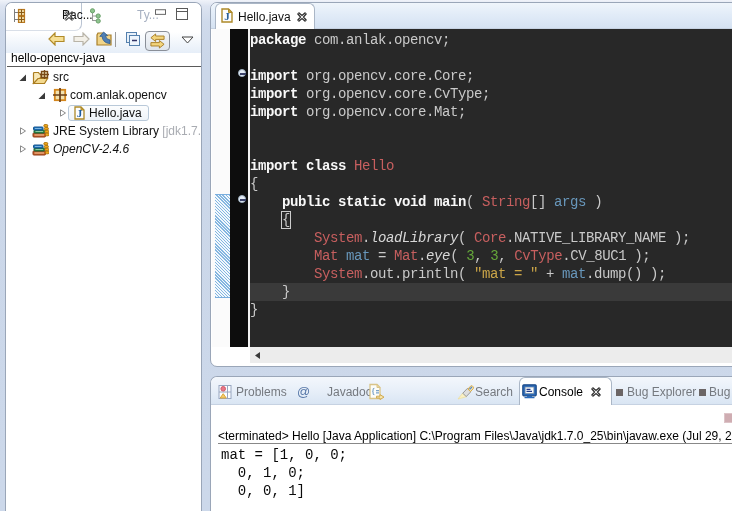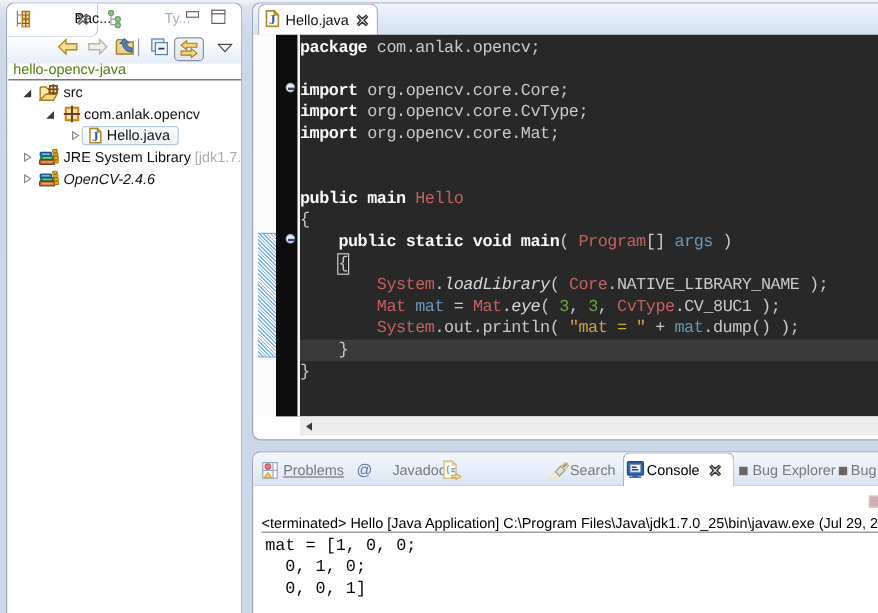--- a/index.html
+++ b/index.html
@@ -116,21 +116,21 @@
   </svg>
   <div class="abs" style="left:139px; top:28px; width:25px; height:20px; background:linear-gradient(#f4f6f9,#dfe5ec); border:1px solid #8a8f98; border-radius:4px;"></div>
   <svg class="abs" style="left:143px; top:30px;" width="17" height="16" viewBox="0 0 18 17">
     <path d="M7 1 L2 5 L7 9 L7 6.8 L16 6.8 L16 3.2 L7 3.2 Z" fill="#f3d57c" stroke="#a87e28"></path>
     <path d="M11 8 L16 12 L11 16 L11 13.8 L2 13.8 L2 10.2 L11 10.2 Z" fill="#f3d57c" stroke="#a87e28"></path>
   </svg>
   <svg class="abs" style="left:175px; top:33px;" width="13" height="8" viewBox="0 0 13 8">
     <path d="M1 1 L12 1 L6.5 7 Z" fill="#fff" stroke="#444" stroke-width="1"></path>
   </svg>
 
-  <div class="abs" style="left:5px; top:48px; font-size:12px; color:#4d7c0f;">hello-opencv-java</div>
+  <div class="abs" style="left:5px; top:48px; font-size:12px; color:#000000;">hello-opencv-java</div>
   <div class="abs" style="left:1px; top:63px; width:194px; height:1px; background:#5a5a5a;"></div>
 
   <div class="trow" style="top:65px;">
     <svg class="abs" style="left:13px; top:6px;" width="8" height="8" viewBox="0 0 8 8">
         <path d="M7 0.5 L7 7 L0.5 7 Z" fill="#3a3a3a"></path>
       </svg>
     <svg class="abs" style="left:26px; top:2px;" width="17" height="15" viewBox="0 0 17 15">
       <path d="M1.5 13.5 V3.5 Q1.5 2.5 2.5 2.5 H6.5 L7.5 4 H9 V7 L5.5 11 Z" fill="#f8e8b8" stroke="#ab7d20" stroke-width="1.2"></path>
       <path d="M1.5 13.5 L6 8.5 H15.5 L12.5 13.5 Z" fill="#f3d98e" stroke="#ab7d20" stroke-width="1.2"></path>
       <rect x="9.5" y="1.5" width="6" height="6" fill="#f5ecc2" stroke="#7a4a18" stroke-width="1.4"></rect>
@@ -224,23 +224,23 @@
   <div class="fold" style="left:27px; top:66px;"></div>
   <div class="fold" style="left:27px; top:192px;"></div>
 
   <pre class="code abs" style="left:39px; top:28px;"><span class="kw">package</span> com.anlak.opencv;
 
 <span class="kw">import</span> org.opencv.core.Core;
 <span class="kw">import</span> org.opencv.core.CvType;
 <span class="kw">import</span> org.opencv.core.Mat;
 
 
-<span class="kw">public main </span><span class="cls">Hello</span>
+<span class="kw">import class </span><span class="cls">Hello</span>
 {
-    <span class="kw">public static void main</span>( <span class="cls">Program</span>[] <span class="var">args</span> )
+    <span class="kw">public static void main</span>( <span class="cls">String</span>[] <span class="var">args</span> )
     <span class="bmatch">{</span>
         <span class="cls">System</span>.<span class="mth">loadLibrary</span>( <span class="cls">Core</span>.NATIVE_LIBRARY_NAME );
         <span class="cls">Mat</span> <span class="var">mat</span> = <span class="cls">Mat</span>.<span class="mth">eye</span>( <span class="num">3</span>, <span class="num">3</span>, <span class="cls">CvType</span>.CV_8UC1 );
         <span class="cls">System</span>.out.println( <span class="str">"mat = "</span> + <span class="var">mat</span>.dump() );
     }
 }</pre>
 
   <div id="escroll">
     <svg class="abs" style="left:4px; top:4px;" width="8" height="9" viewBox="0 0 8 9">
         <path d="M6 1 L1 4.5 L6 8 Z" fill="#3a3a3a"></path>
@@ -251,21 +251,21 @@
 <div id="bpanel" class="abs">
   <div id="btabbar"></div>
   <div id="ctab"></div>
 
   <svg class="abs" style="left:7px; top:7px;" width="14" height="16" viewBox="0 0 14 16">
     <rect x="1" y="1.5" width="12" height="13" fill="#fbfdff" stroke="#98a6c0"></rect>
     <path d="M1 8 H13 M9.5 1.5 V14.5" stroke="#98a6c0"></path>
     <circle cx="5.2" cy="4.8" r="2.3" fill="#e87888" stroke="#d05868"></circle>
     <path d="M5.2 9.7 L8.2 14 H2.2 Z" fill="#f2cc70" stroke="#dca838"></path>
   </svg>
-  <div class="btab" style="left:25px; top:8px;text-decoration:underline;">Problems</div>
+  <div class="btab" style="left:25px; top:8px;">Problems</div>
 
   <div class="btab" style="left:86px; top:7px; color:#5878a8; font-size:13px;">@</div>
   <div class="btab" style="left:116px; top:8px;">Javadoc</div>
 
   <svg class="abs" style="left:157px; top:6px;" width="17" height="18" viewBox="0 0 17 18">
     <path d="M2 1.5 H9 L12 4.5 V15.5 H2 Z" fill="#fdfdf8" stroke="#d9c488" stroke-width="1.3"></path>
     <path d="M9 1.5 V4.5 H12 Z" fill="#f0e0a8" stroke="#d9c488"></path>
     <path d="M6.4 5.2 Q5.1 5.2 5.1 6.4 V7.5 Q5.1 8.3 4.3 8.4 Q5.1 8.5 5.1 9.3 V10.6 Q5.1 11.8 6.4 11.8" stroke="#7aa2c8" fill="none" stroke-width="1.1"></path>
     <path d="M8 7.6 H11 M8 9.8 H11" stroke="#7aa2c8" stroke-width="1.3"></path>
     <path d="M8.5 13.2 H12 V11.6 L16 14.1 L12 16.6 V15 H8.5 Z" fill="#f5e5ae" stroke="#d0aa50"></path>

